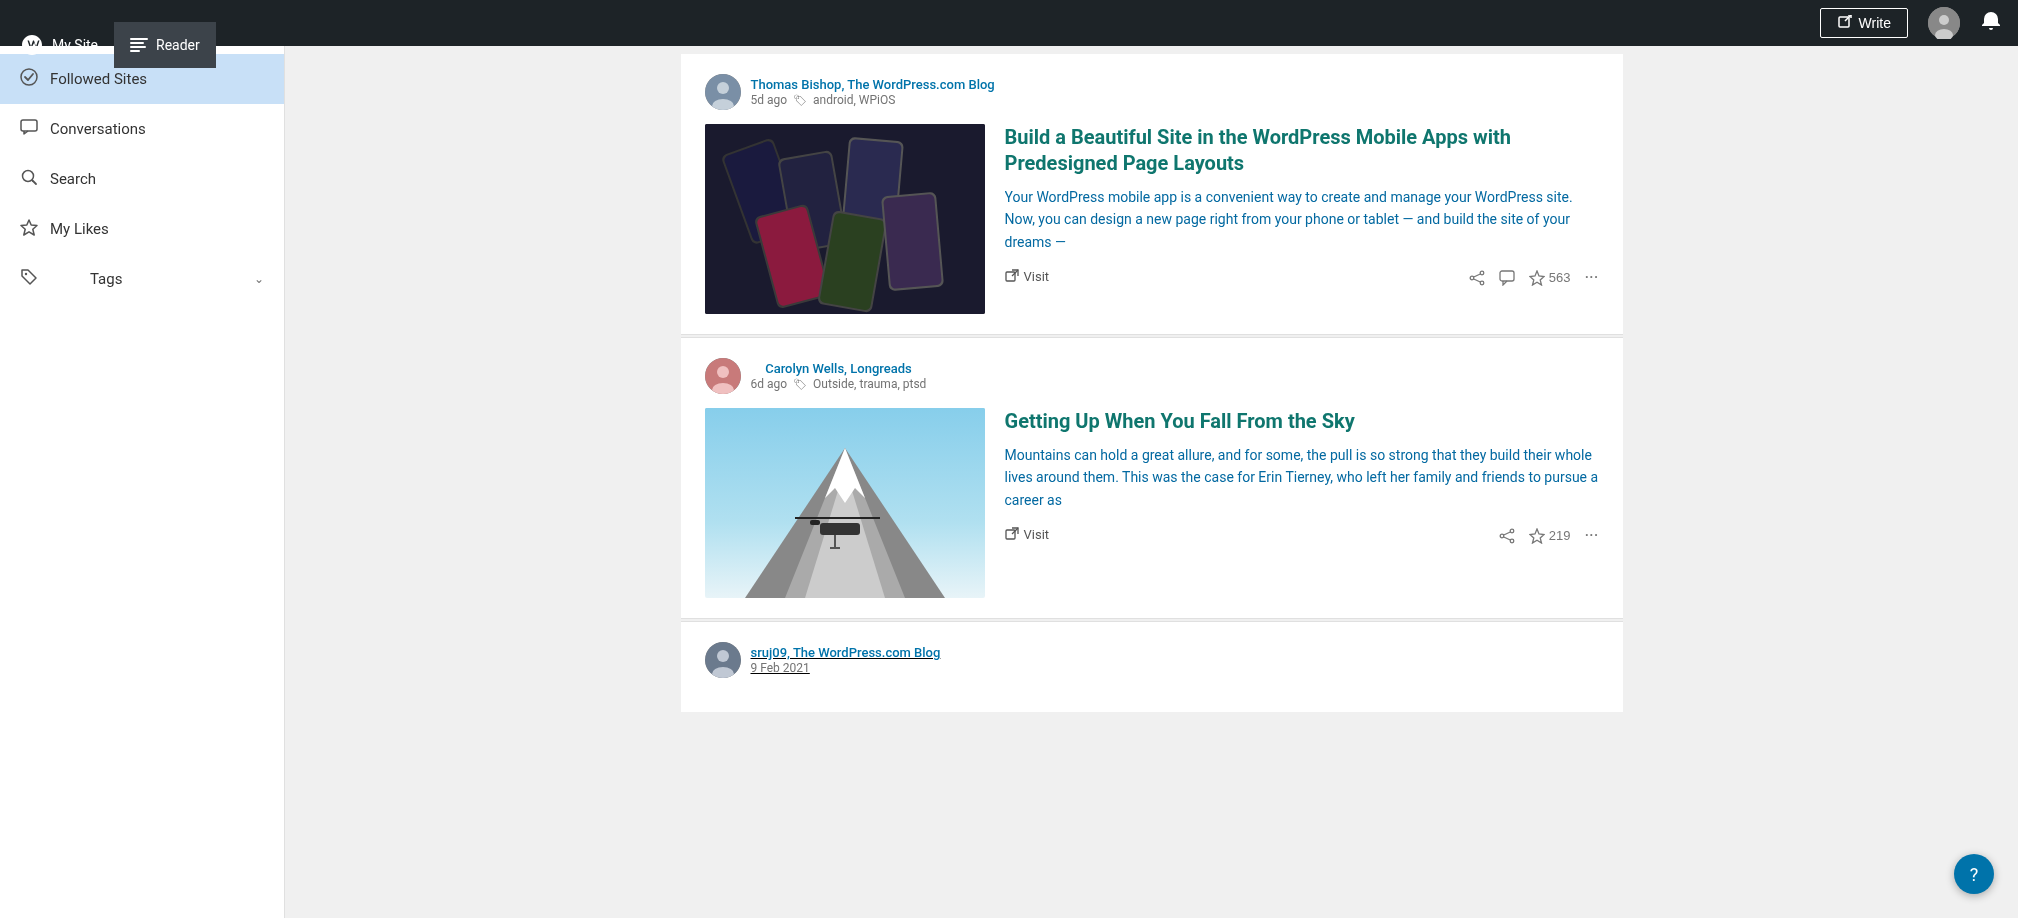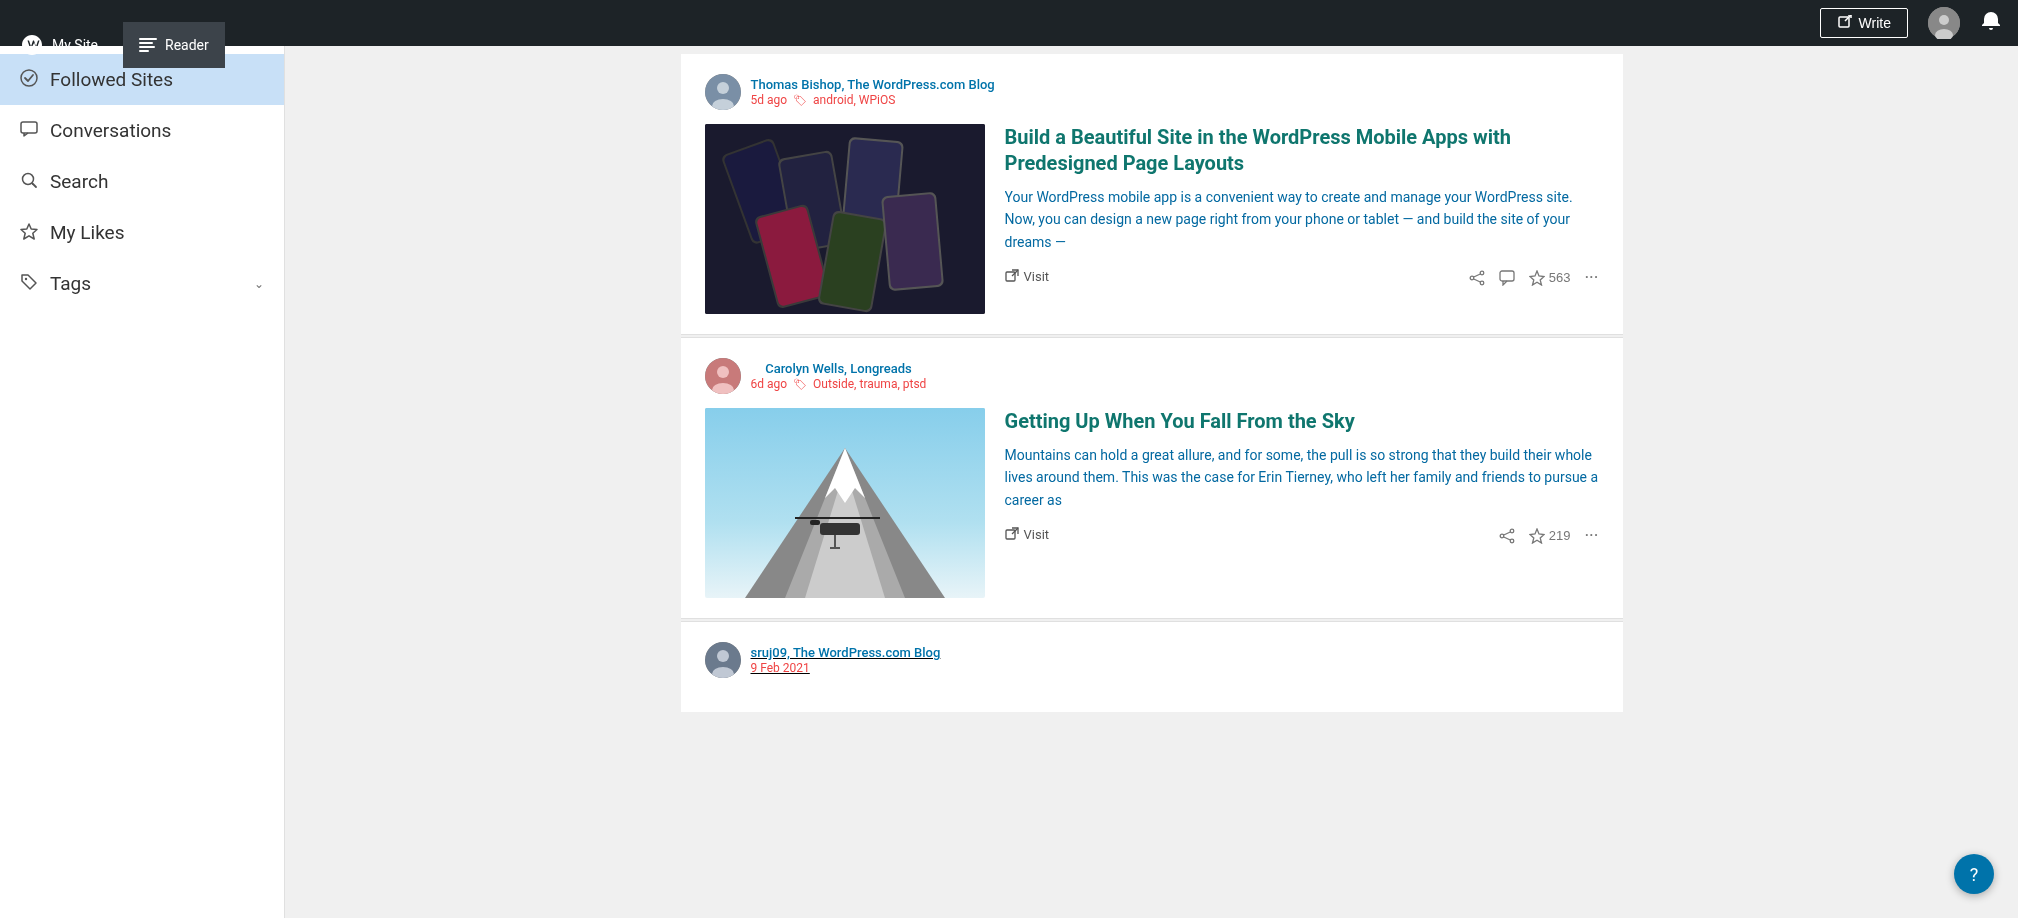--- a/index.html
+++ b/index.html
@@ -10,21 +10,21 @@
       background: #1d2327;
       height: 46px;
       display: flex;
       align-items: center;
       padding: 0 16px;
       gap: 0;
       position: fixed;
       top: 0; left: 0; right: 0;
       z-index: 100;
     }
-    .header-left { display: flex; align-items: center; gap: 9px; margin-top: 44px; }
+    .header-left { display: flex; align-items: center; gap: 0; margin-top: 44px; }
     .header-brand {
       display: flex; align-items: center; gap: 8px;
       color: #fff; font-size: 14px; padding: 0 16px 0 4px; cursor: pointer;
     }
     .header-brand .wp-logo {
       width: 24px; height: 24px; fill: #fff;
     }
     .header-reader {
       display: flex; align-items: center; gap: 8px;
       background: #3c434a; color: #fff; font-size: 14px;
@@ -69,24 +69,25 @@
       color: #333;
       cursor: pointer;
       border-radius: 0;
     }
     .sidebar-item.active {
       background: #c8e0f7;
       color: #333;
     }
     .sidebar-item .icon { font-size: 18px; color: #555; flex-shrink: 0; }
     .sidebar-item.active .icon { color: #333; }
-    .sidebar-item-label { font-size: 19px; }
+    .sidebar-item-label { font-size: 15px; }
     .sidebar-tags-row {
       display: flex; align-items: center; justify-content: space-between;
       width: 100%;
+      margin-left: 40px;
     }
     .tags-chevron { font-size: 12px; color: #777; }
 
     
     .main {
       flex: 1;
       background: #f0f0f0;
       padding: 0;
       overflow-y: auto;
     }
@@ -112,21 +113,21 @@
     .post-avatar {
       width: 36px; height: 36px; border-radius: 50%;
       background: #888; flex-shrink: 0; overflow: hidden;
     }
     .post-meta-info {}
     .post-author {
       color: #0073aa; font-size: 13px; font-weight: 500; cursor: pointer; text-align: center;
     }
     .post-time-tags {
       display: flex; align-items: center; gap: 6px;
-      font-size: 12px; color: #ef4444; margin-top: 1px;
+      font-size: 12px; color: #737373; margin-top: 1px;
     }
     .post-tag-icon { font-size: 11px; }
 
     .post-body {
       display: flex; gap: 20px; align-items: flex-start;
     }
     .post-thumbnail {
       width: 280px; height: 190px; flex-shrink: 0;
       object-fit: cover; background: #ccc; border-radius: 2px;
       overflow: hidden;

